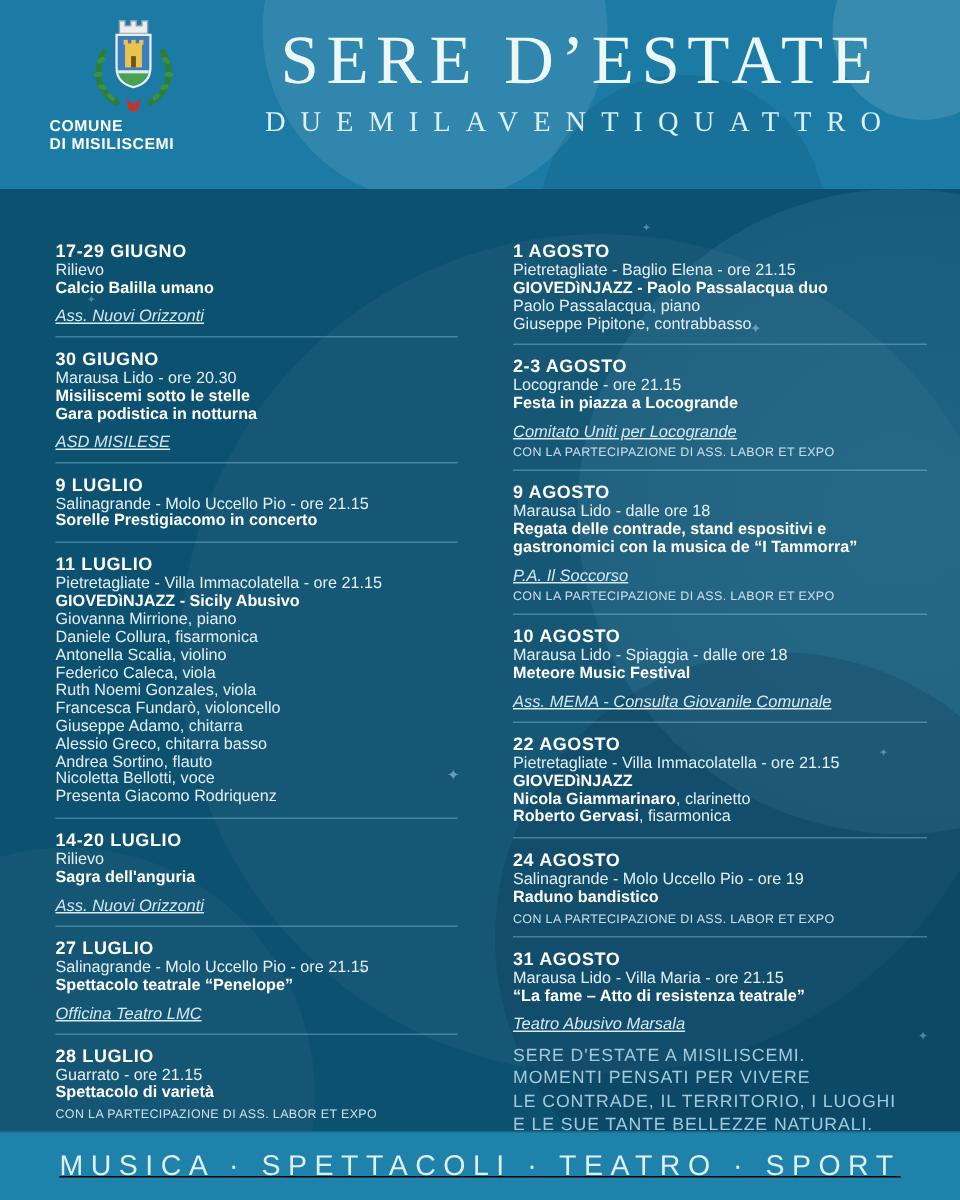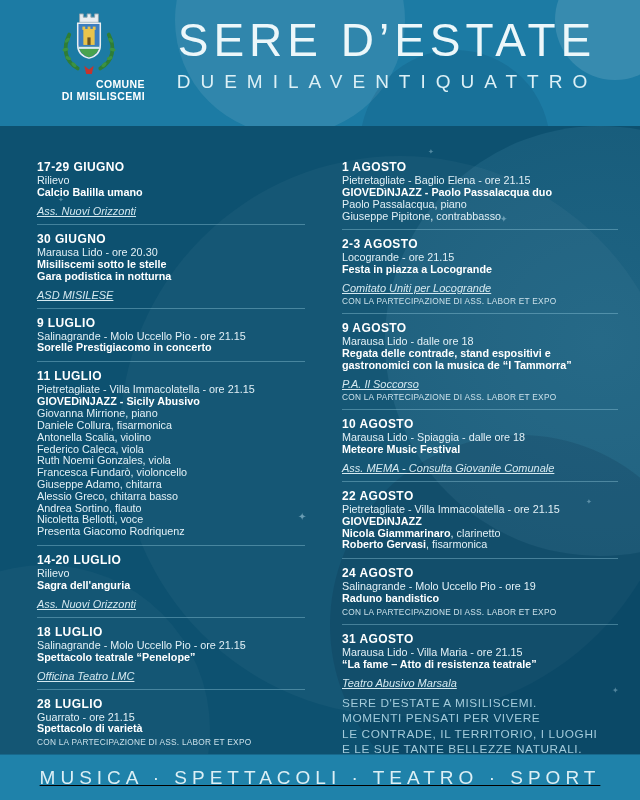--- a/index.html
+++ b/index.html
@@ -6,24 +6,24 @@
   .poster{position:relative;width:640px;height:800px;overflow:hidden;
     background:var(--body-bg,#0d5170);font-family:"Liberation Sans",sans-serif;
     -webkit-font-smoothing:antialiased;}
   
   .hdr{position:absolute;top:0;left:0;right:0;height:126px;
     background:var(--header-bg,#1c7ba4);overflow:hidden;z-index:2;}
   .circle{position:absolute;border-radius:50%;pointer-events:none;}
   .hc1{left:175px;top:-95px;width:230px;height:230px;background:rgba(255,255,255,.09);}
   .hc2{right:-35px;top:-40px;width:120px;height:120px;background:rgba(255,255,255,.12);}
   .hc3{right:90px;top:50px;width:190px;height:190px;background:rgba(0,40,70,.12);}
-  .crest{position:absolute;left:33px;top:12px;width:112px;text-align:right;}
+  .crest{position:absolute;left:33px;top:12px;width:112px;text-align:left;}
   .crest svg{display:block;margin:0 auto;}
   .comune{margin-top:2px;color:#fff;font-weight:bold;font-size:10.5px;line-height:1.18;letter-spacing:.4px;}
-  .title-block{position:absolute;left:148px;top:16px;width:478px;text-align:center;}
+  .title-block{position:absolute;left:148px;top:16px;width:478px;text-align:center;font-family:Liberation Serif, serif;}
   .main-title{margin:0;color:#ecf7fa;font-weight:400;font-size:46px;line-height:1.05;
     letter-spacing:5px;white-space:nowrap;}
   .sub-title{margin-top:7px;color:#dcf0f6;font-size:19px;letter-spacing:10px;white-space:nowrap;}
   
   .bodyarea{position:absolute;top:126px;bottom:45px;left:0;right:0;overflow:hidden;}
   .bc1{right:-175px;top:0;width:430px;height:430px;
     background:radial-gradient(circle,rgba(120,195,225,.17),rgba(120,195,225,.08));}
   .bc2{left:120px;top:30px;width:560px;height:560px;background:rgba(255,255,255,.035);}
   .bc3{right:-70px;bottom:-60px;width:380px;height:380px;background:rgba(0,20,45,.12);}
   .bc4{left:-120px;bottom:-140px;width:330px;height:330px;background:rgba(255,255,255,.03);}
@@ -155,21 +155,21 @@
           <div class="lineup"><span>Nicoletta Bellotti, voce</span></div>
           <div class="lineup"><span>Presenta Giacomo Rodriquenz</span></div>
         </section>
         <section class="event">
           <div class="date">14-20 LUGLIO</div>
           <div class="venue">Rilievo</div>
           <div class="etitle">Sagra dell'anguria</div>
           <div class="org">Ass. Nuovi Orizzonti</div>
         </section>
         <section class="event">
-          <div class="date">18 LUGLIO</div>
+          <div class="date">27 LUGLIO</div>
           <div class="venue">Salinagrande - Molo Uccello Pio - ore 21.15</div>
           <div class="etitle">Spettacolo teatrale “Penelope”</div>
           <div class="org">Officina Teatro LMC</div>
         </section>
         <section class="event">
           <div class="date">28 LUGLIO</div>
           <div class="venue">Guarrato - ore 21.15</div>
           <div class="etitle">Spettacolo di varietà</div>
           <div class="partner">CON LA PARTECIPAZIONE DI ASS. LABOR ET EXPO</div>
         </section>

